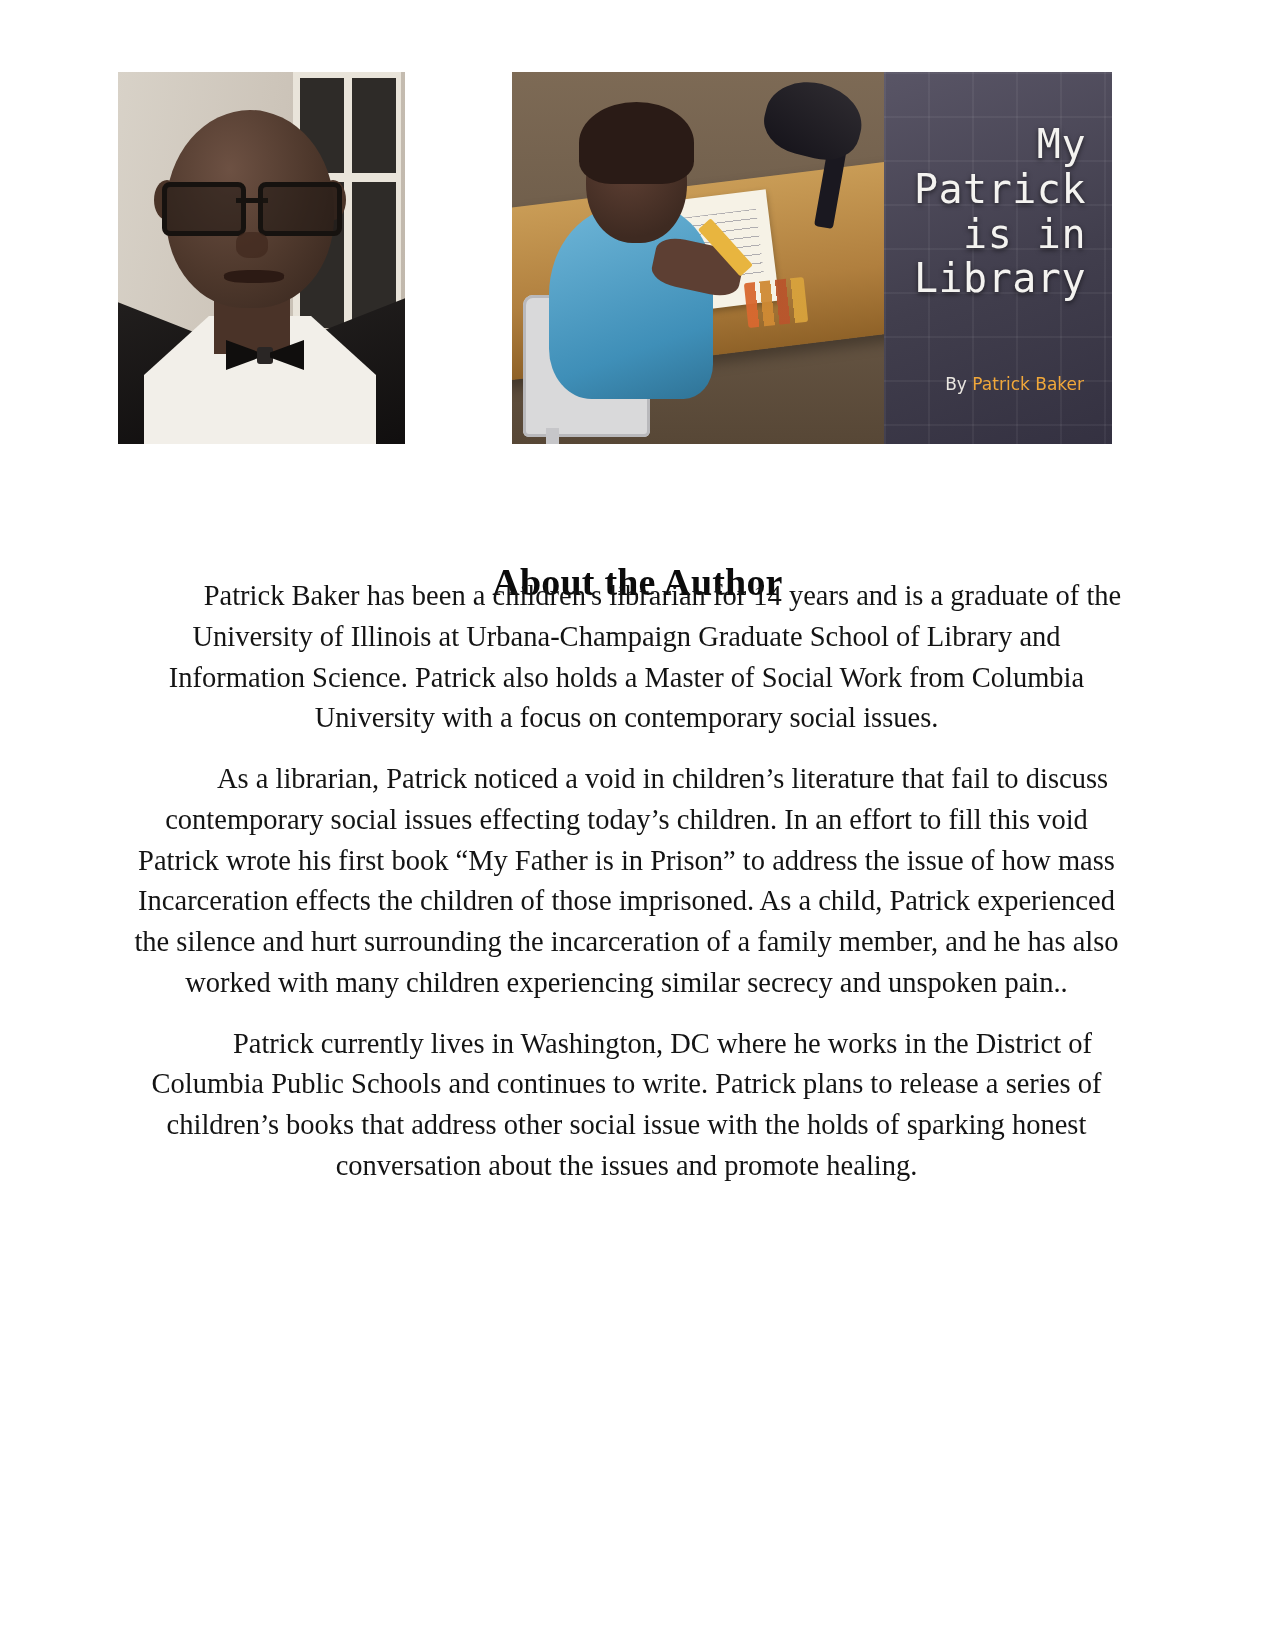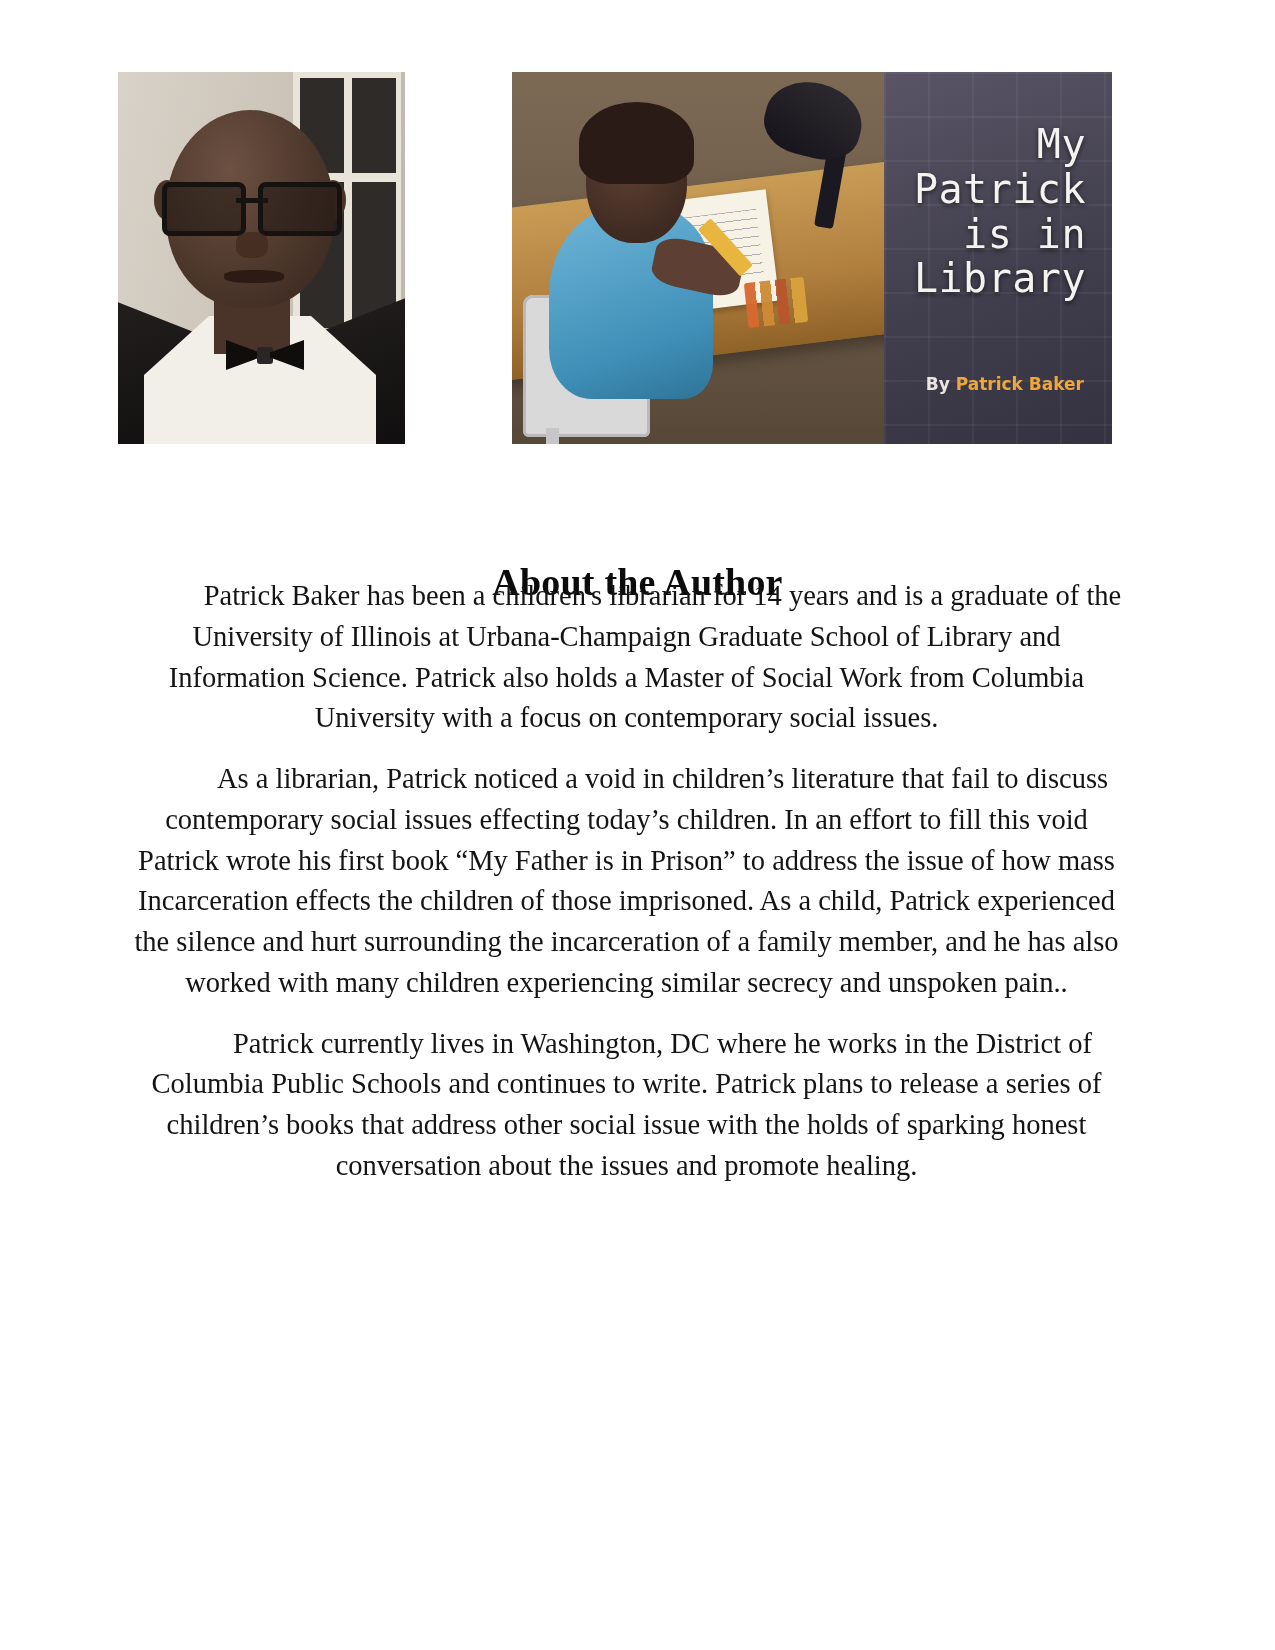--- a/index.html
+++ b/index.html
@@ -366,21 +366,21 @@
     line-height: 1.12;
     letter-spacing: .5px;
     text-shadow: 0 2px 5px rgba(0,0,0,.6);
   }
   .bc-byline {
     position: absolute;
     right: 28px;
     bottom: 50px;
     font-family: "DejaVu Sans", sans-serif;
     font-size: 17px;
-    font-weight: bold;
+    font-weight: normal;
     color: #e9e6e0;
     text-align: left;
   }
   .bc-byline .name { color: #f0a73a; }
 
   
   .heading {
     position: absolute;
     top: 516px;
     left: 0;

